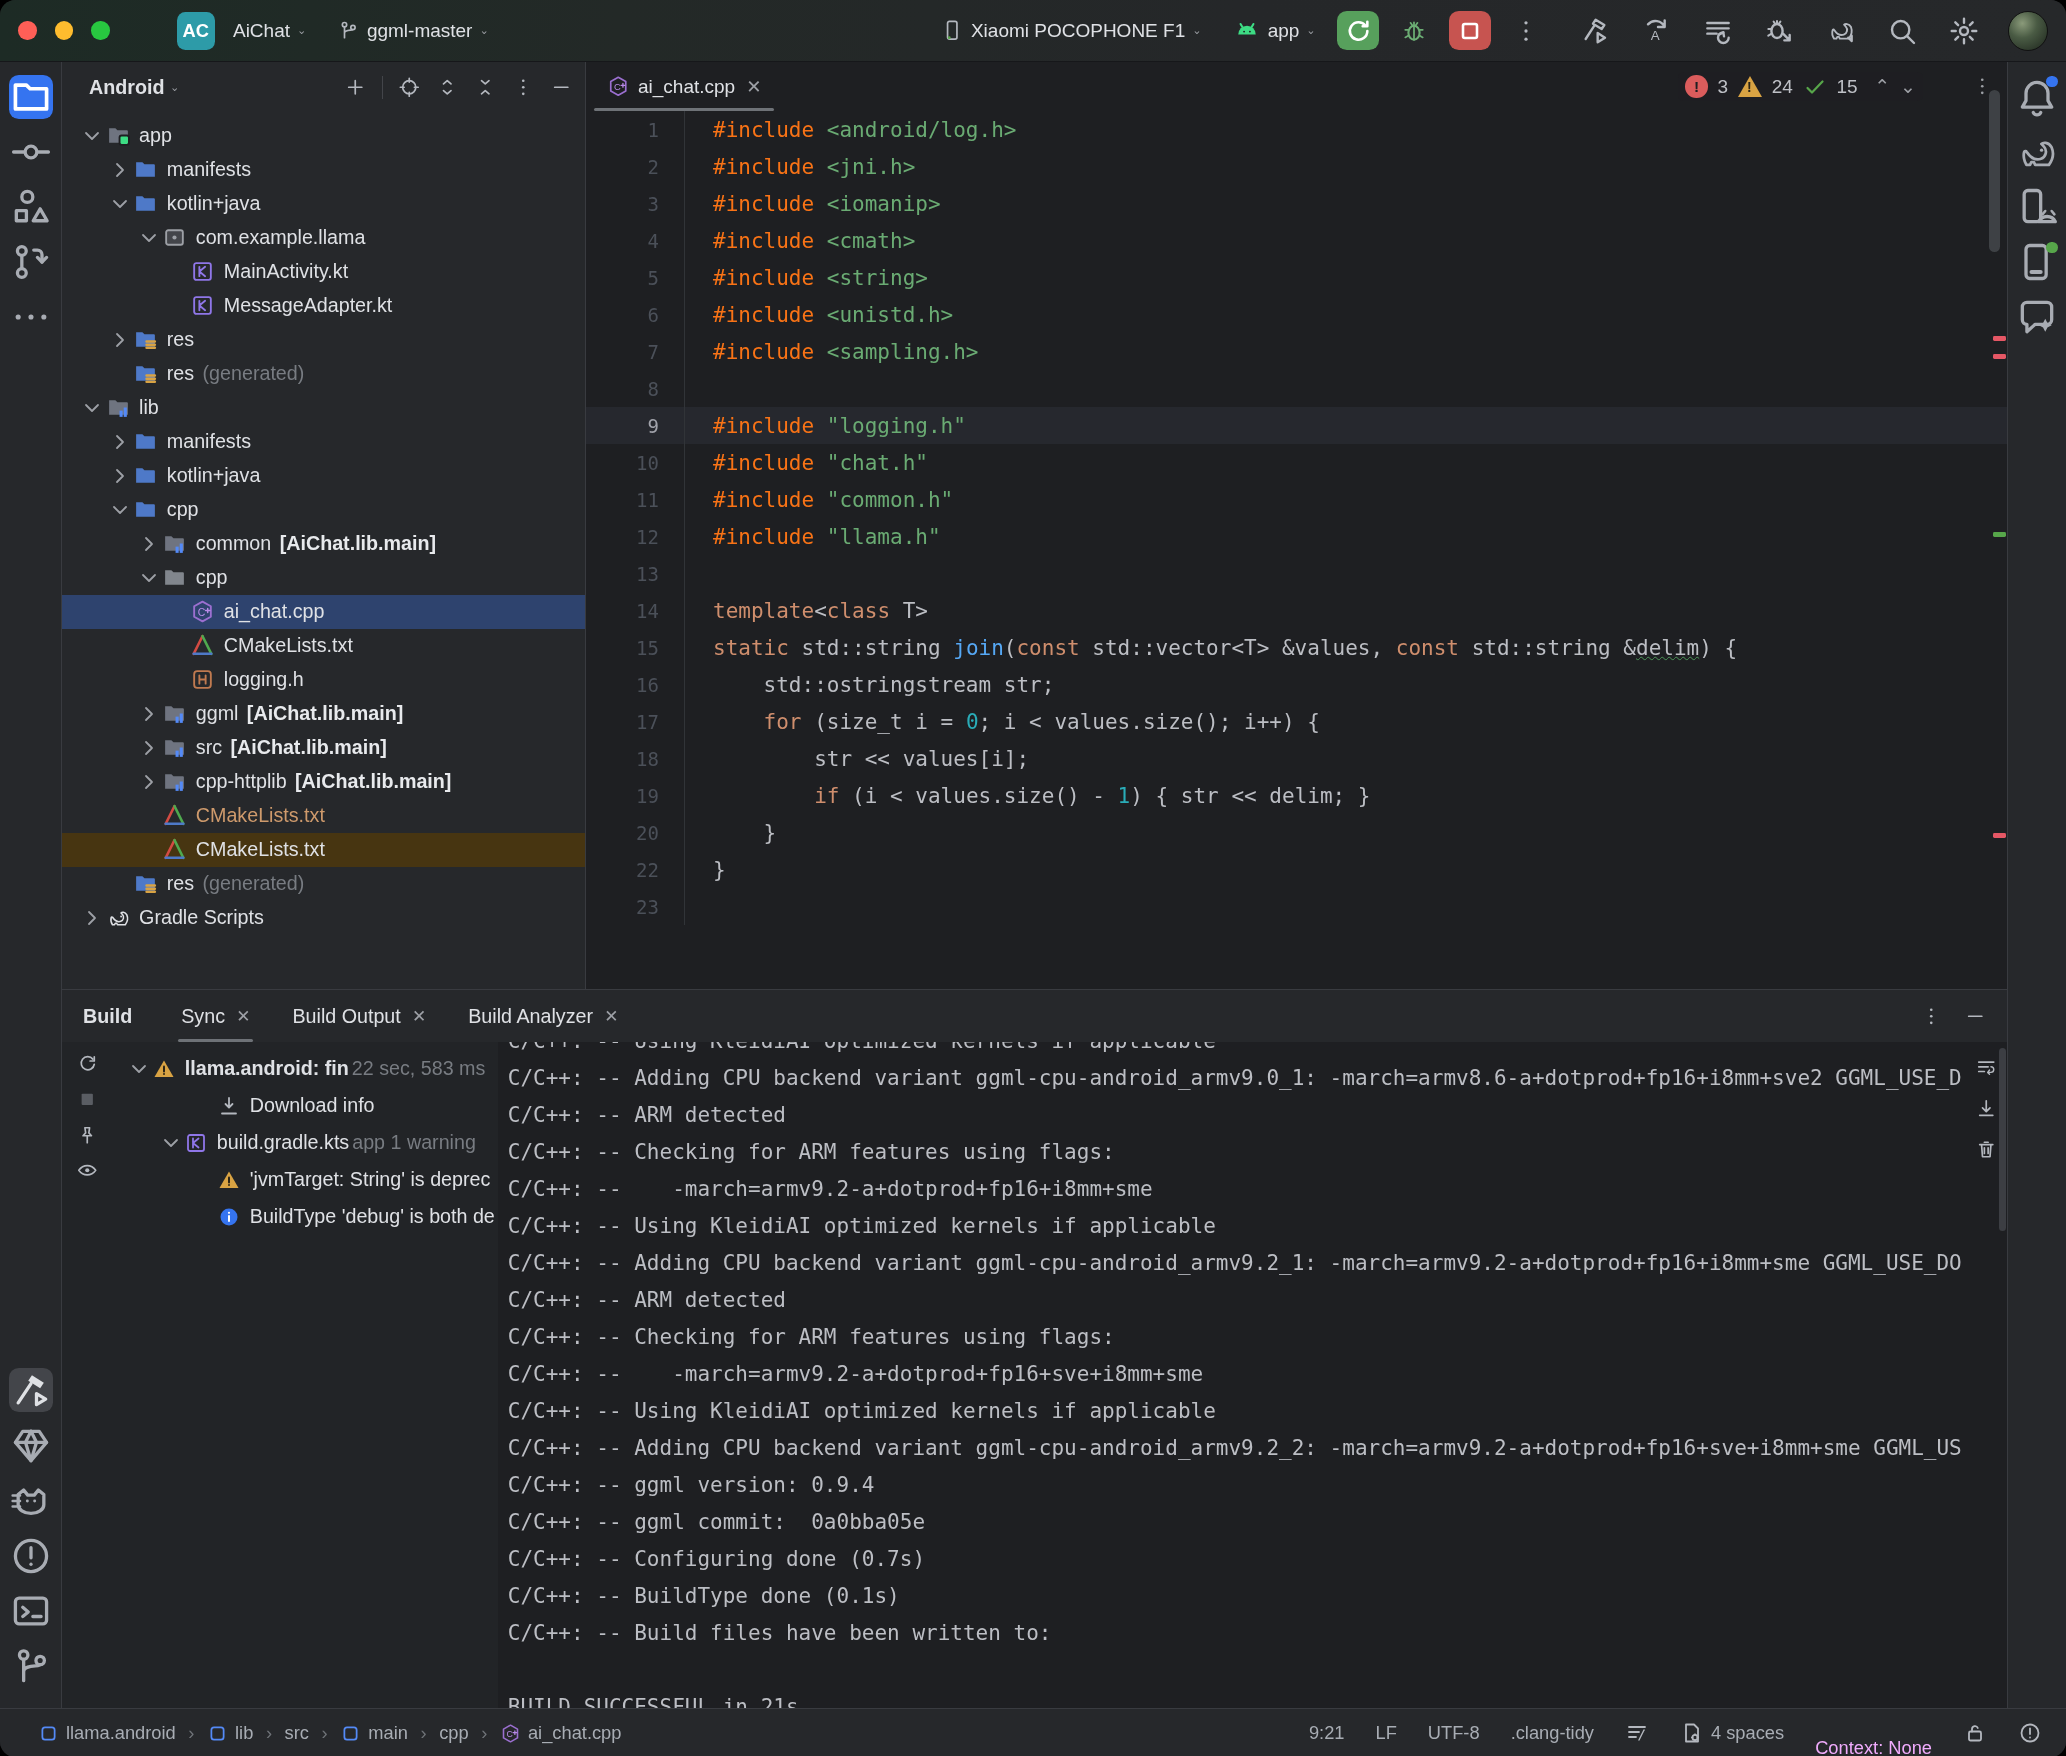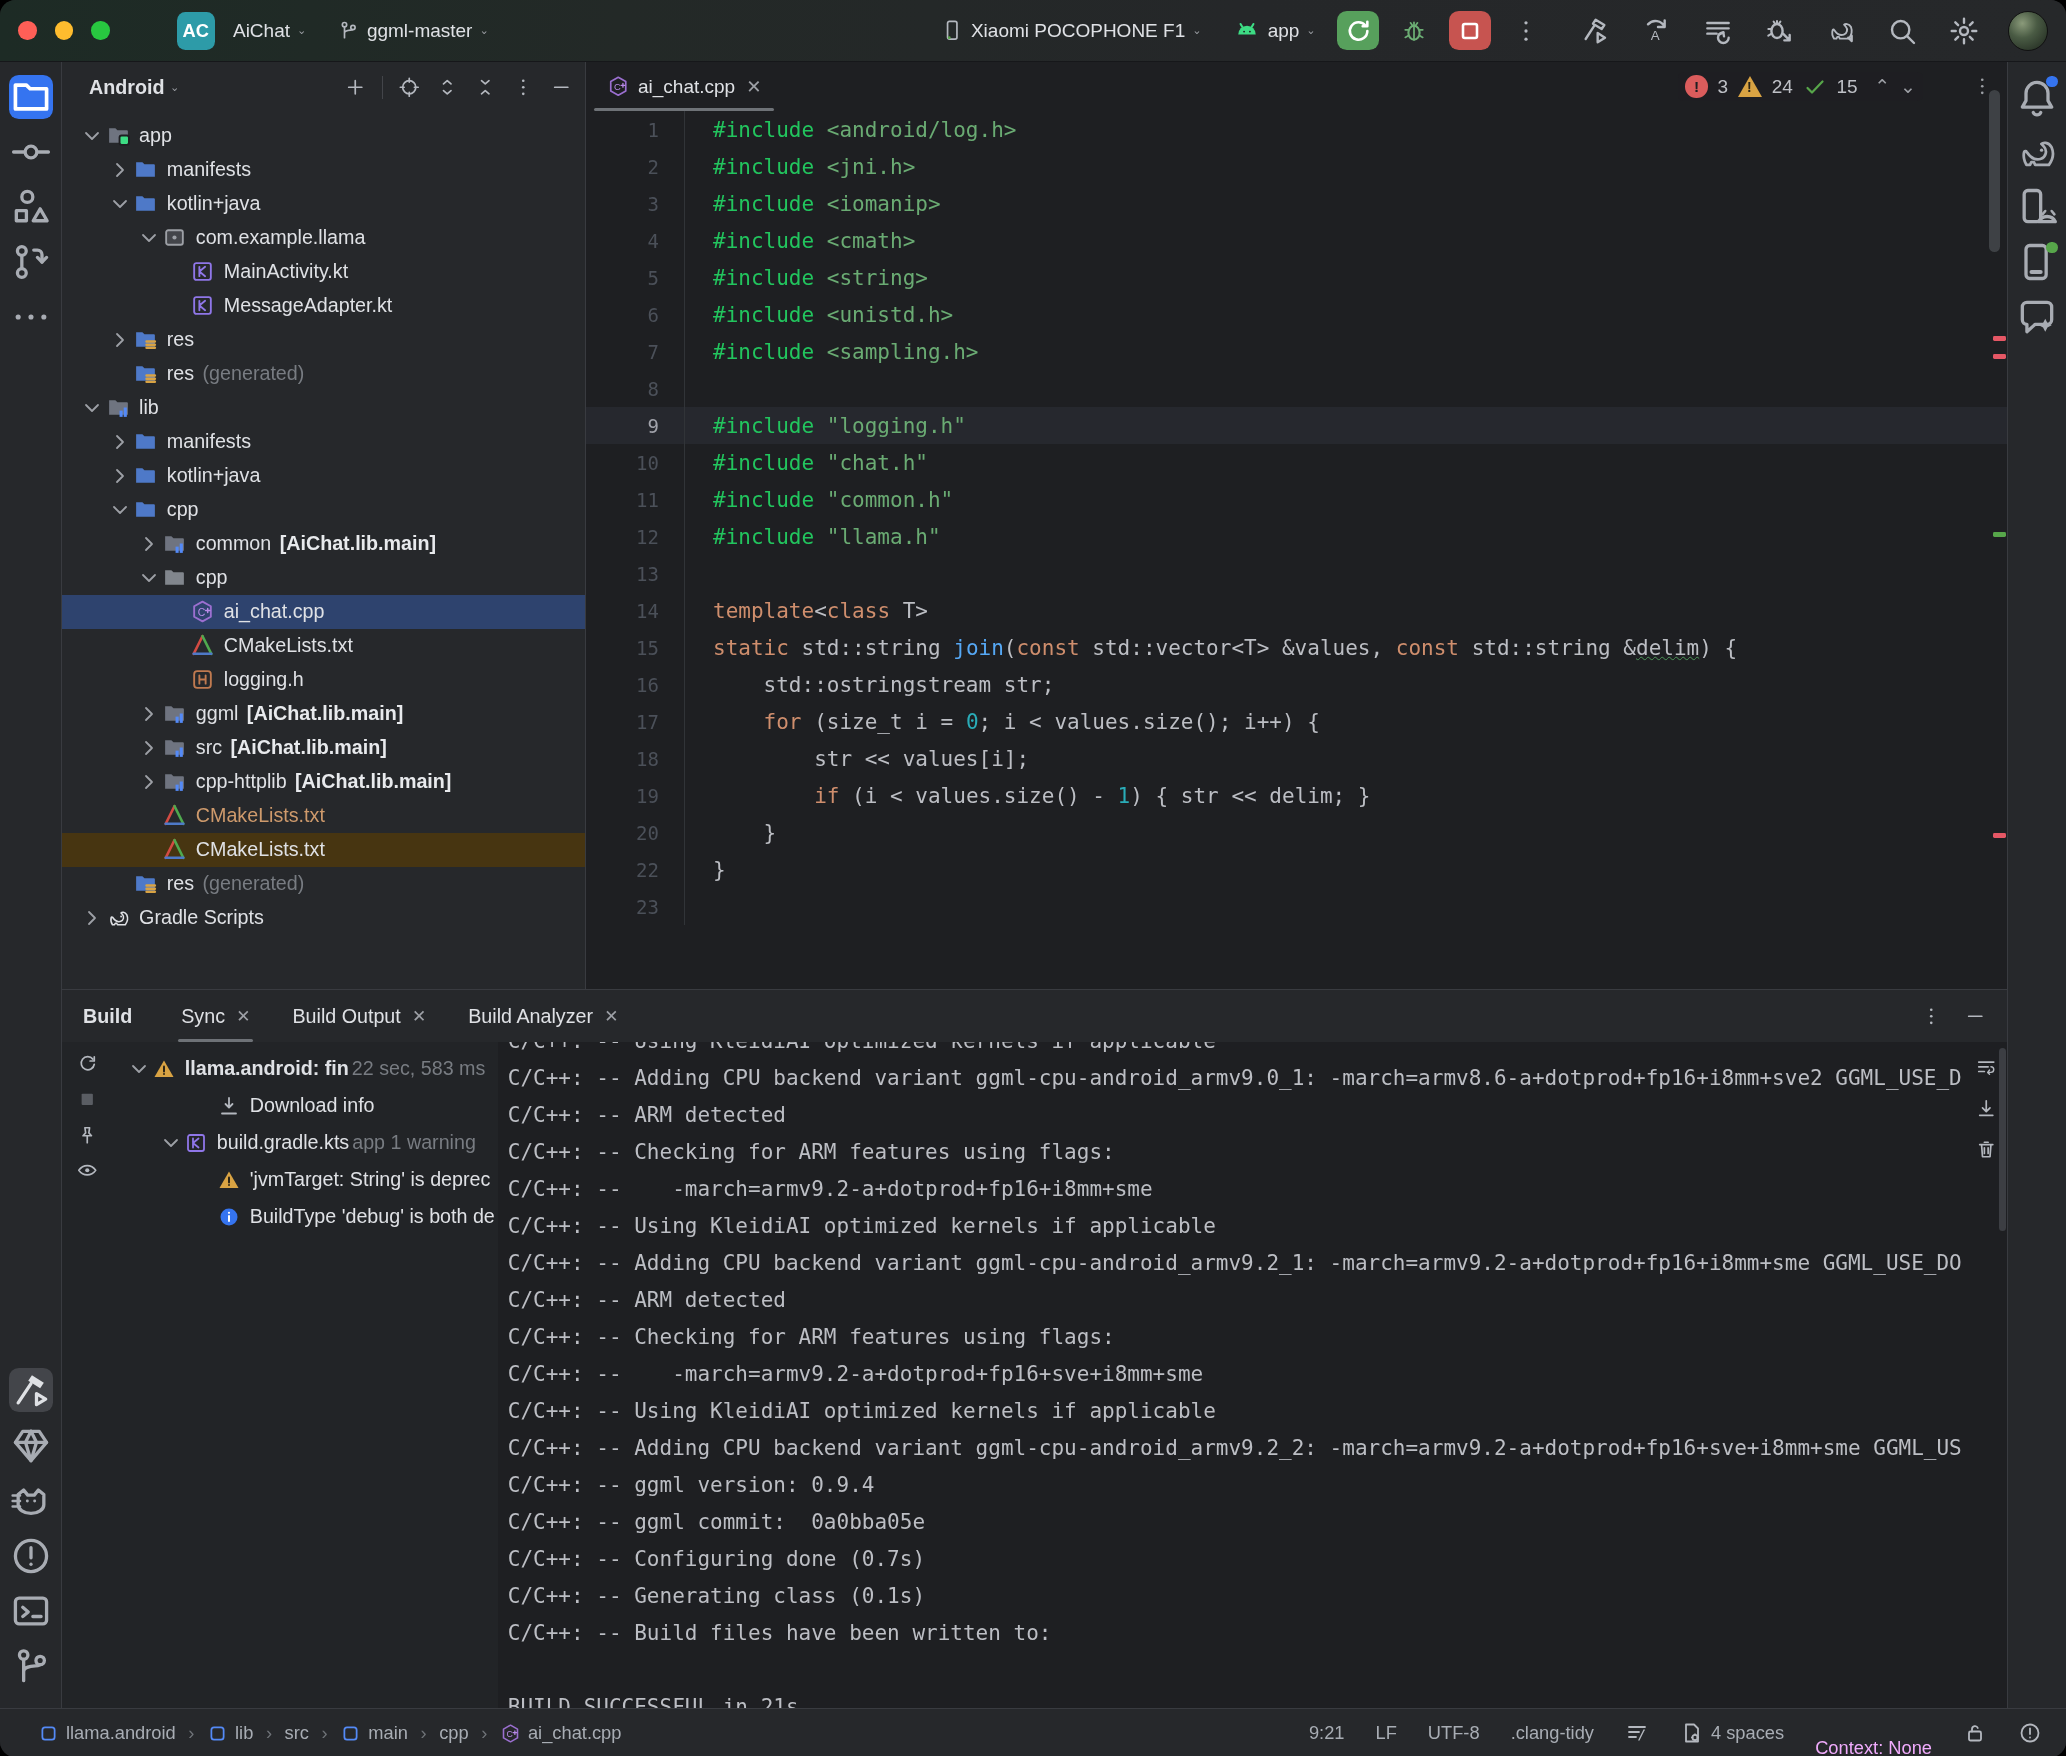--- a/index.html
+++ b/index.html
@@ -62,21 +62,21 @@
   .tab{display:flex;align-items:center;gap:8.4px;height:100%;padding:0 12.7px;position:relative;color:#DFE1E5;font-size:19px;}
   .tab .underline{position:absolute;left:0;right:0;bottom:0;height:3.5px;background:#6E7277;border-radius:2.1px;}
   .tab .close{color:#9DA0A6;font-size:18.3px;margin-left:2.8px;}
   .tabbar .kebab-right{position:absolute;right:14px;top:12.7px;color:#9DA0A6;}
   .codewrap{flex:1;position:relative;overflow:hidden;}
   .codeline{height:37px;display:flex;align-items:center;font-family:"DejaVu Sans Mono",monospace;font-size:21px;white-space:pre;}
   .codeline .gut{width:98px;flex:0 0 98px;text-align:right;padding-right:25px;box-sizing:border-box;color:#4B5059;font-size:19px;}
   .codeline.cur{background:#26282E;}
   .codeline.cur .gut{color:#A1A3AB;}
   .codebody{border-left:0.7px solid #313438;padding-left:28px;height:100%;display:flex;align-items:center;}
-  .cd{color:#22c55e}.cs{color:#6AAB73}.ck{color:#CF8E6D}.cf{color:#56A8F5}.cn{color:#2AACB8}.cp{color:#BCBEC4}
+  .cd{color:#f97316}.cs{color:#6AAB73}.ck{color:#CF8E6D}.cf{color:#56A8F5}.cn{color:#2AACB8}.cp{color:#BCBEC4}
   .cu{text-decoration:underline;text-decoration-style:wavy;text-decoration-color:#4C9458;text-decoration-thickness:1.4px;}
   .inspect{position:absolute;top:9.8px;right:84px;display:flex;align-items:center;gap:9.8px;font-size:19px;color:#BEC0C6;background:rgba(30,31,34,.85);padding:2.8px 7px;border-radius:5.6px;}
   .insp-ic{width:24px;height:24px;display:flex;align-items:center;justify-content:center;}
   .err-c{width:22.5px;height:22.5px;border-radius:50%;background:#DB5C5C;color:#1E1F22;font-weight:bold;display:flex;align-items:center;justify-content:center;font-size:15.5px;}
   .warn-t{width:0;height:0;border-left:12px solid transparent;border-right:12px solid transparent;border-bottom:21px solid #D9A343;position:relative;}
   .warn-t:after{content:"!";position:absolute;left:-2.8px;top:2.8px;color:#2b2415;font-size:14px;font-weight:bold;}
   .vscroll{position:absolute;top:28px;right:7px;width:11.2px;height:162px;border-radius:5.6px;background:#4A4D52;opacity:.75;}
   .mark{position:absolute;right:1.4px;width:12.7px;height:4.9px;border-radius:1.4px;}
 
   
@@ -936,21 +936,21 @@
                 <div class="cline"><span>C/C++: -- Using KleidiAI optimized kernels if applicable</span></div>
                 <div class="cline"><span>C/C++: -- Adding CPU backend variant ggml-cpu-android_armv9.2_1: -march=armv9.2-a+dotprod+fp16+i8mm+sme GGML_USE_DO</span></div>
                 <div class="cline"><span>C/C++: -- ARM detected</span></div>
                 <div class="cline"><span>C/C++: -- Checking for ARM features using flags:</span></div>
                 <div class="cline"><span>C/C++: --    -march=armv9.2-a+dotprod+fp16+sve+i8mm+sme</span></div>
                 <div class="cline"><span>C/C++: -- Using KleidiAI optimized kernels if applicable</span></div>
                 <div class="cline"><span>C/C++: -- Adding CPU backend variant ggml-cpu-android_armv9.2_2: -march=armv9.2-a+dotprod+fp16+sve+i8mm+sme GGML_US</span></div>
                 <div class="cline"><span>C/C++: -- ggml version: 0.9.4</span></div>
                 <div class="cline"><span>C/C++: -- ggml commit:  0a0bba05e</span></div>
                 <div class="cline"><span>C/C++: -- Configuring done (0.7s)</span></div>
-                <div class="cline"><span>C/C++: -- Generating class (0.1s)</span></div>
+                <div class="cline"><span>C/C++: -- BuildType done (0.1s)</span></div>
                 <div class="cline"><span>C/C++: -- Build files have been written to: </span></div>
                 <div class="cline"><span></span></div>
                 <div class="cline"><span>BUILD SUCCESSFUL in 21s</span></div>
               </div>
             <div class="con-icons" id="con-icons">
                 <span class="ic ic-28">
                   <svg viewBox="0 0 24 24" fill="none" stroke="currentColor" stroke-width="1.8" stroke-linecap="round" stroke-linejoin="round">
                     <path d="M4 6.5h16M4 11.5h10M4 16.5h6"></path>
                     <path d="M17 11.5a3 3 0 0 1 0 6h-3M15.5 15l-2 2.5 2 2" stroke-width="1.5"></path>
                   </svg>

